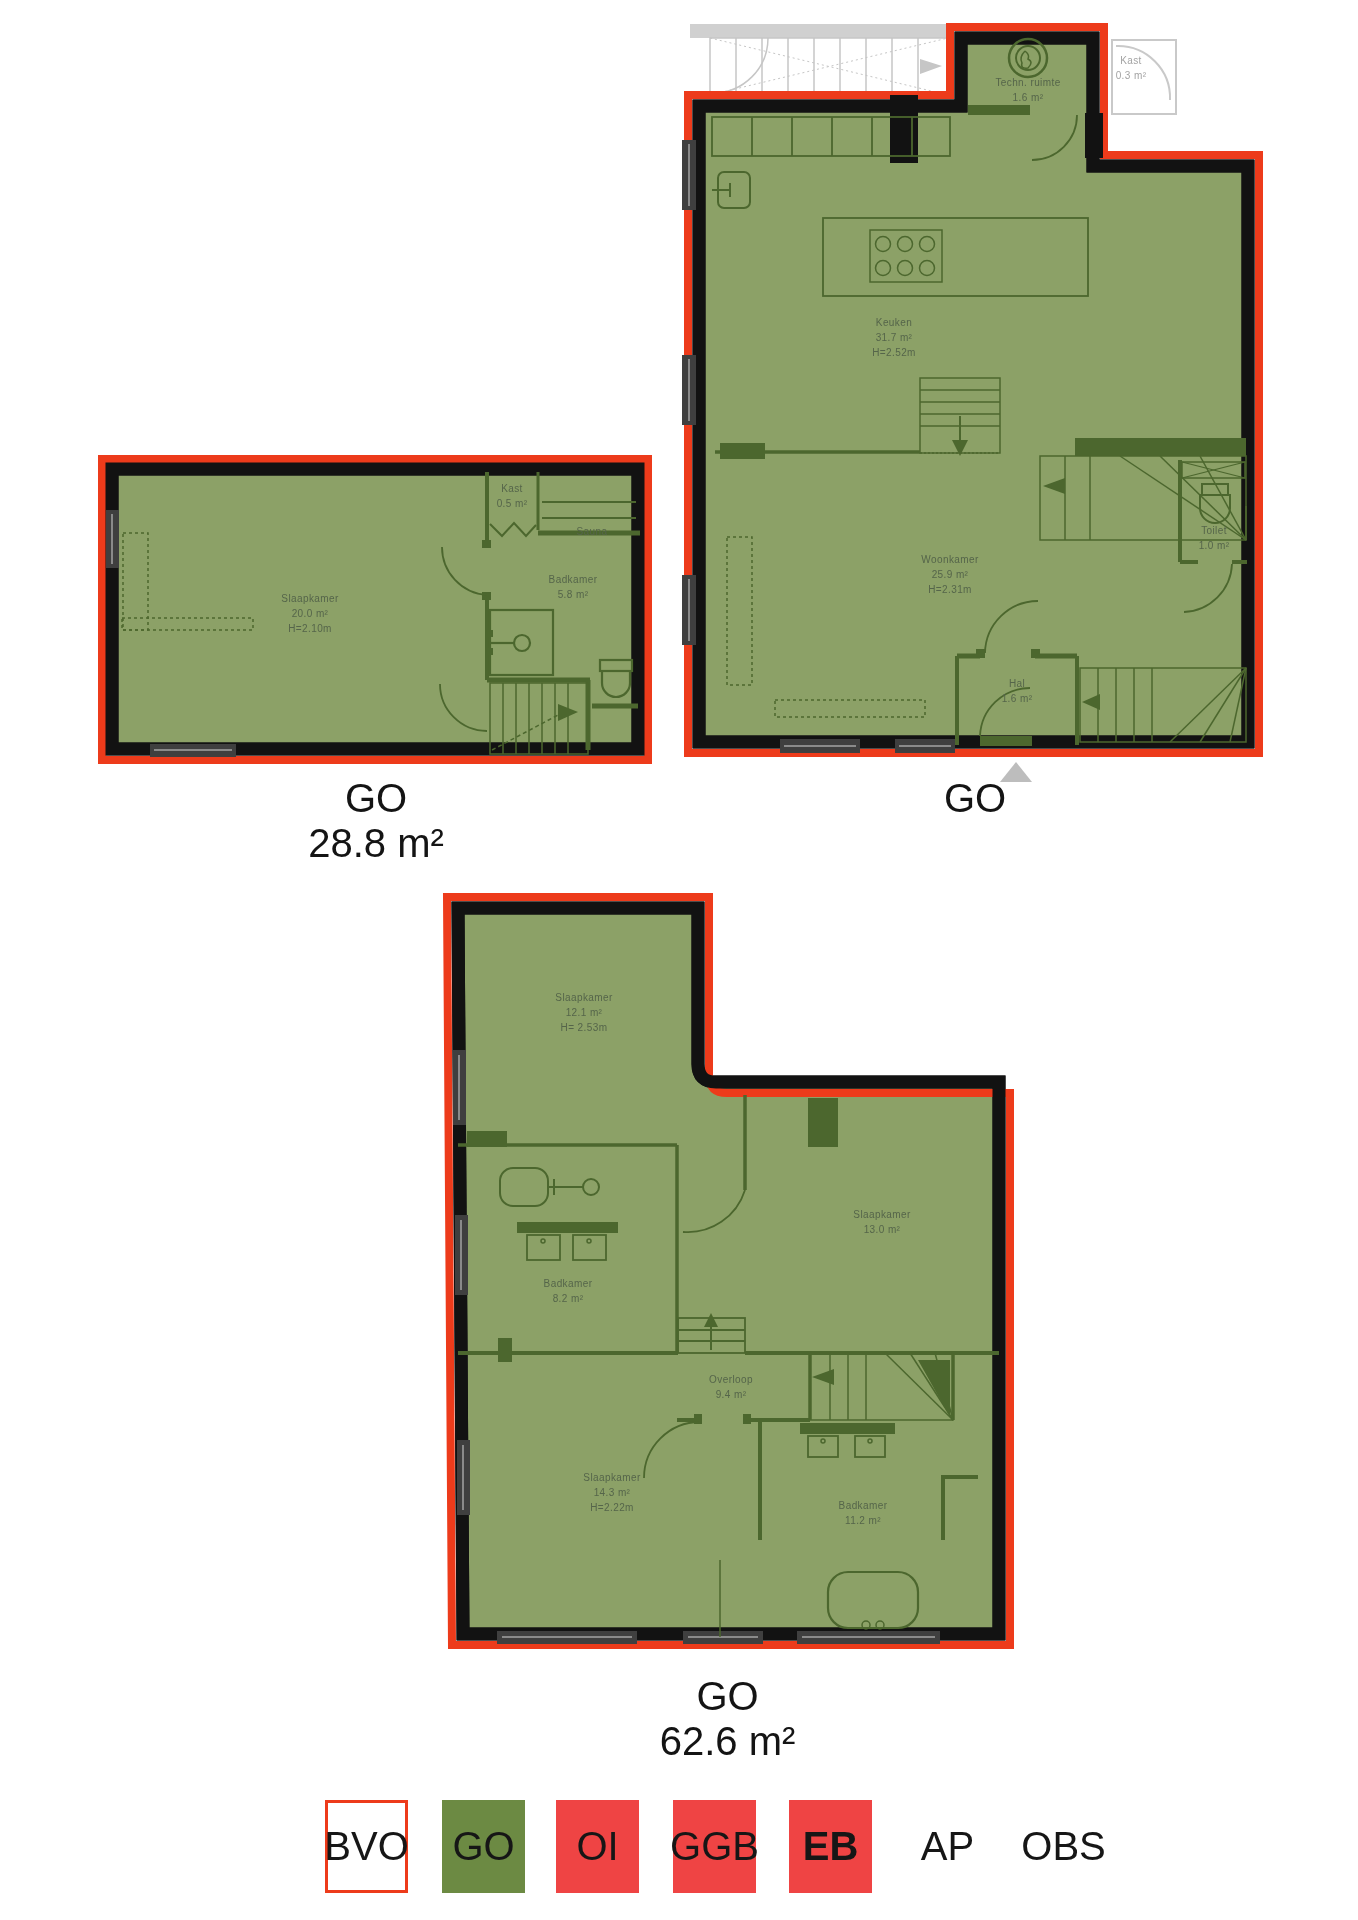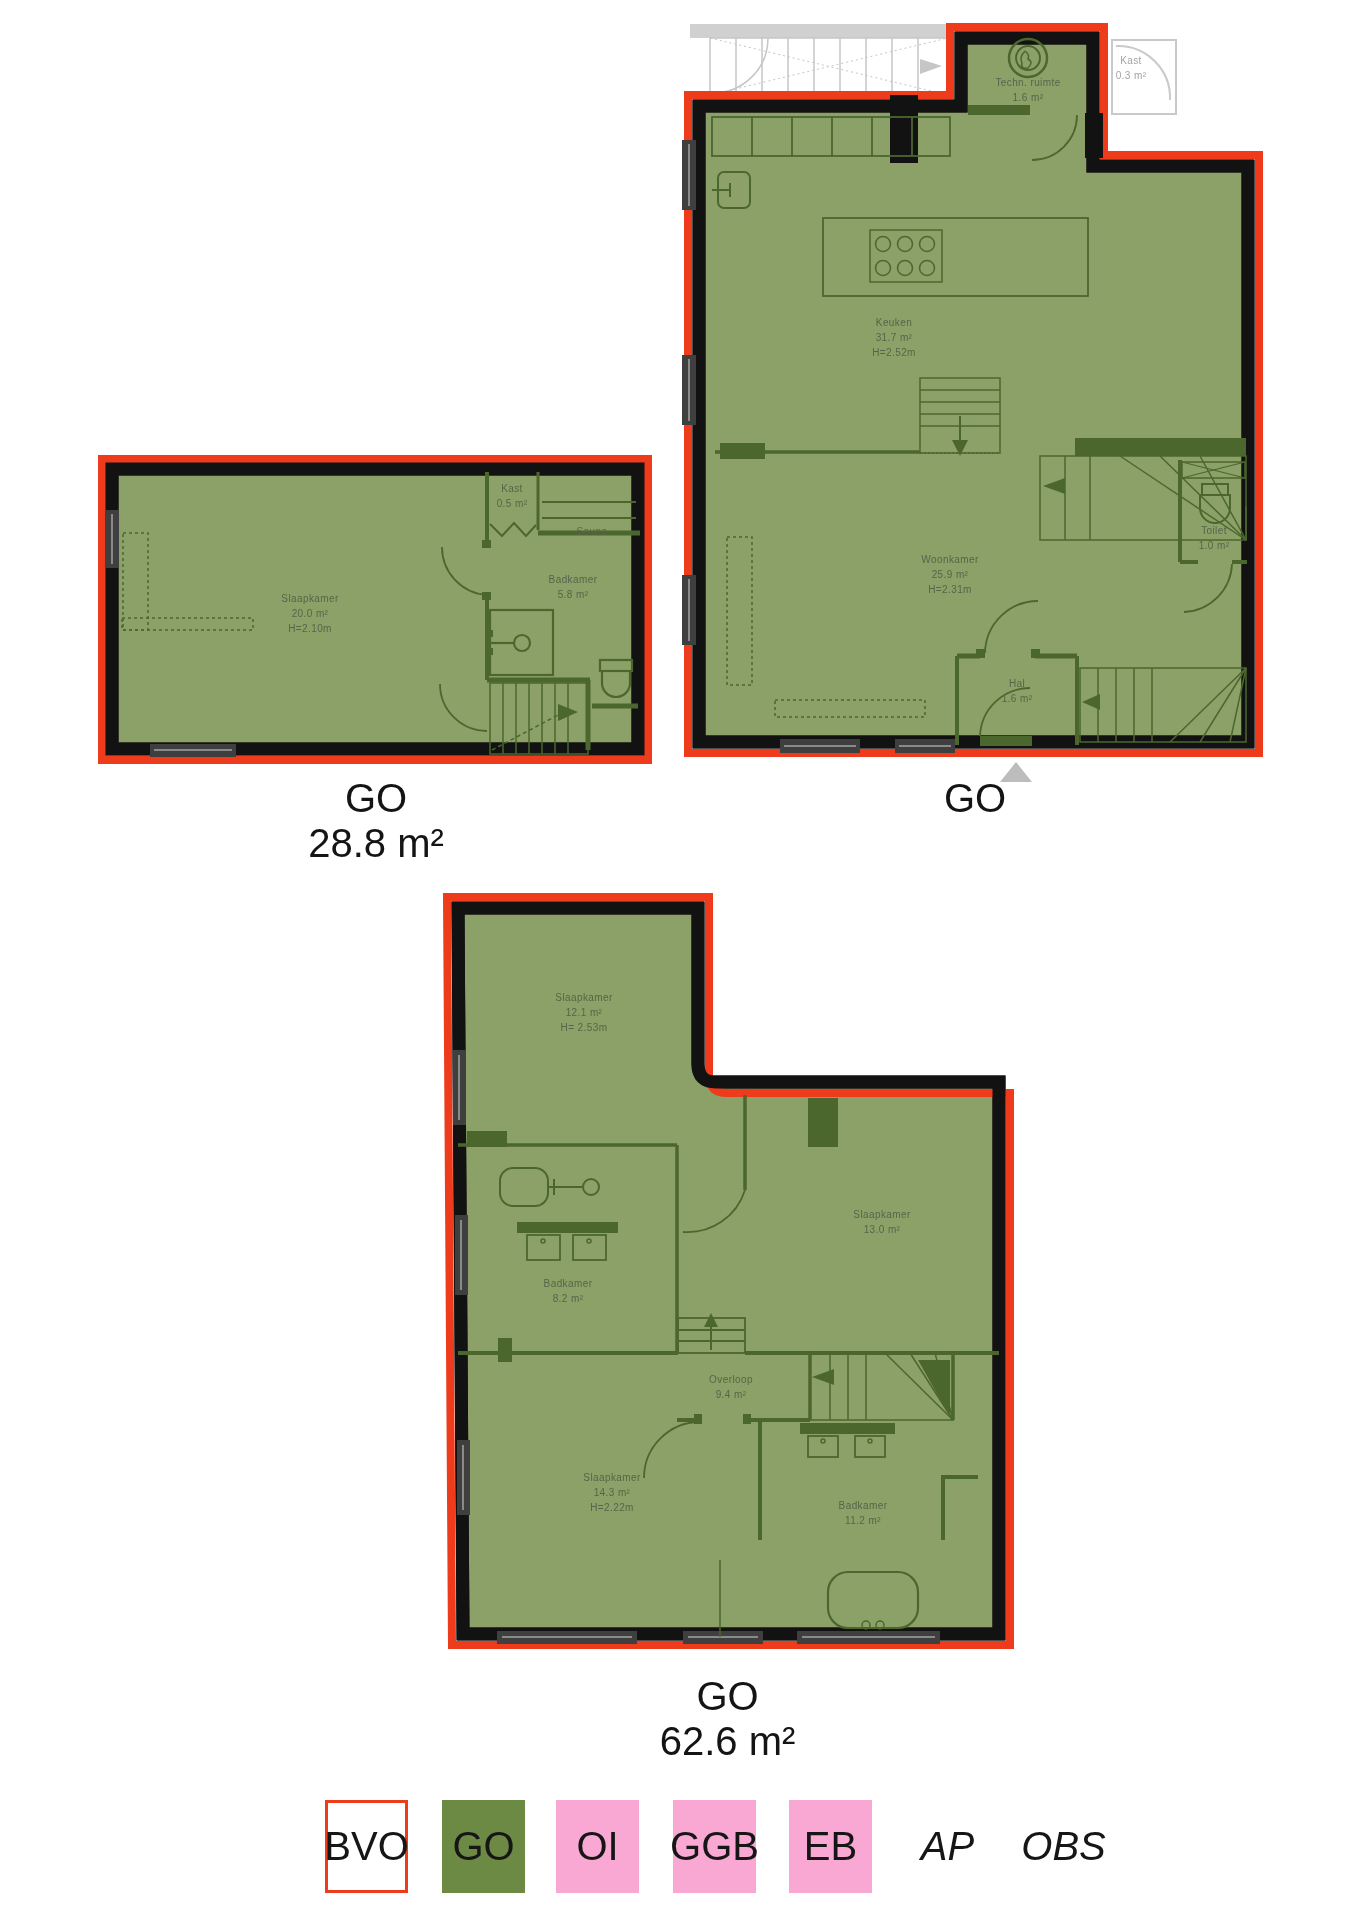--- a/index.html
+++ b/index.html
@@ -10,22 +10,22 @@
       font-size:10px;line-height:15px;letter-spacing:.4px;color:#55654a;
       white-space:nowrap;z-index:5;}
   .room-label.grey{color:#a3a3a3;}
   .caption{position:absolute;text-align:center;font-size:40px;line-height:45px;
       color:#141414;z-index:5;}
   .legend-item{position:absolute;top:1800px;width:83px;height:93px;
       display:flex;align-items:center;justify-content:center;
       font-size:40px;color:#161616;z-index:5;box-sizing:border-box;}
   .legend-item.bvo{background:#ffffff;border:3px solid #ED3B1B;}
   .legend-item.go{background:#6C8A43;}
-  .legend-item.grey{background:#f9a8d4;text-align:center;}
-  .legend-item.plain{background:transparent;font-style:italic;}
+  .legend-item.grey{background:#ef4444;text-align:center;}
+  .legend-item.plain{background:transparent;}
 </style>
 </head>
 <body>
 
 <div id="page">
 
   <svg class="plan-svg" style="left:98px;top:452px;" width="556" height="316" viewBox="0 0 556 316">
     <g>
       <rect x="14" y="17" width="526" height="280" fill="#8CA167" stroke="#121212" stroke-width="13"></rect>
       <rect x="4" y="7" width="546" height="301" fill="none" stroke="#ED3B1B" stroke-width="8"></rect>
@@ -403,21 +403,21 @@
     </div>
   <div class="legend-item go" style="left:442px;">
       <span>GO</span>
     </div>
   <div class="legend-item grey" style="left:556px;">
       <span>OI</span>
     </div>
   <div class="legend-item grey" style="left:673px;">
       <span>GGB</span>
     </div>
-  <div class="legend-item grey" style="left:789px;">
+  <div class="legend-item grey" style="left:789px;font-weight:bold;">
       <span>EB</span>
     </div>
   <div class="legend-item plain" style="left:906px;">
       <span>AP</span>
     </div>
   <div class="legend-item plain" style="left:1022px;">
       <span>OBS</span>
     </div>
 
 </div>

